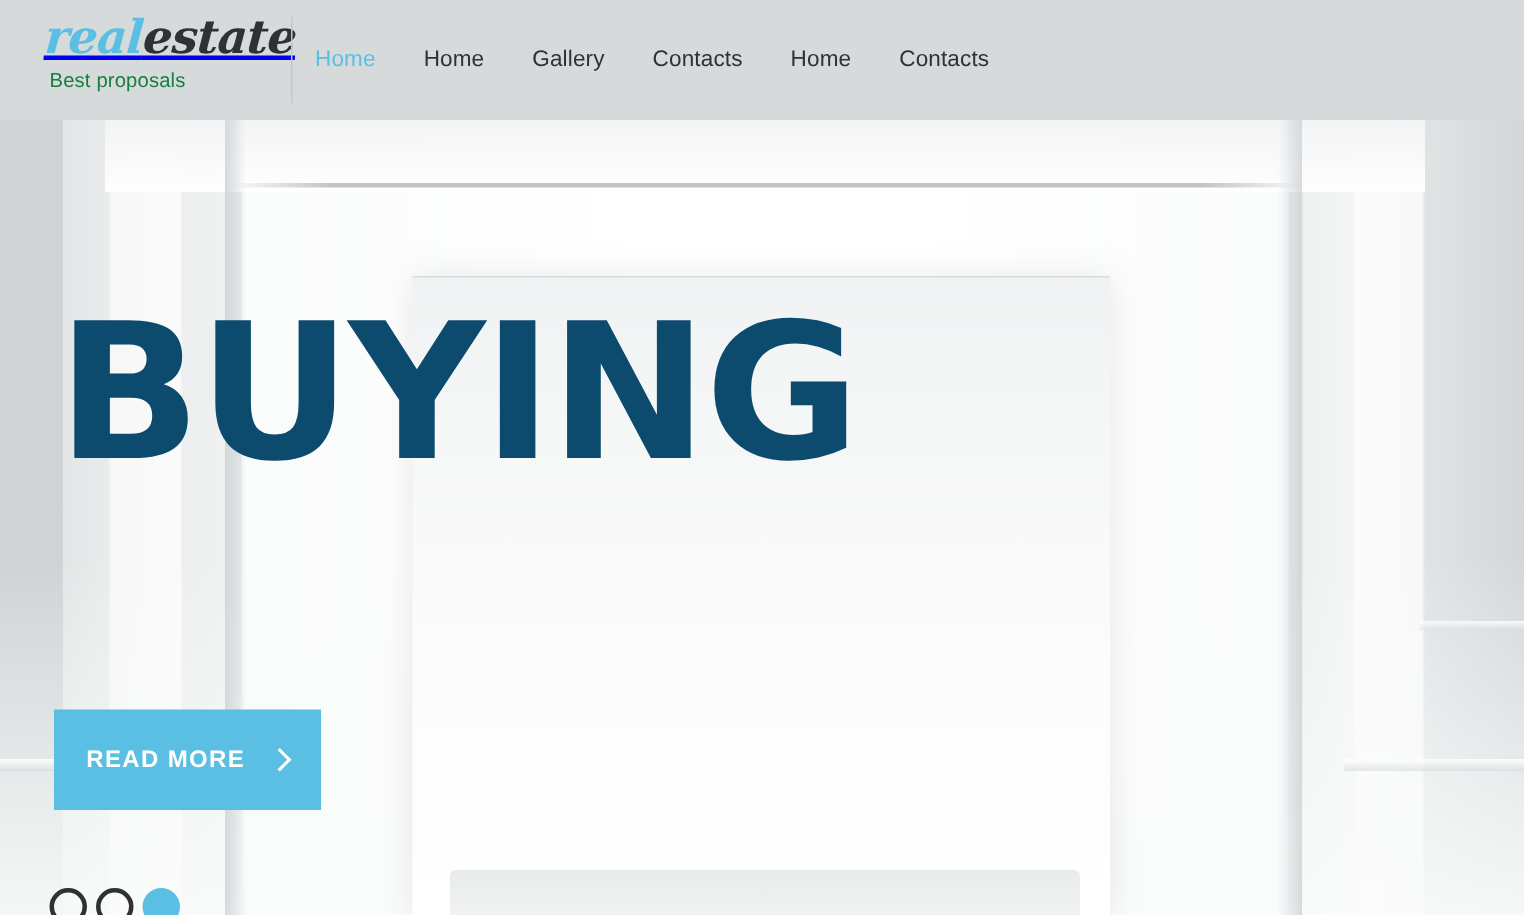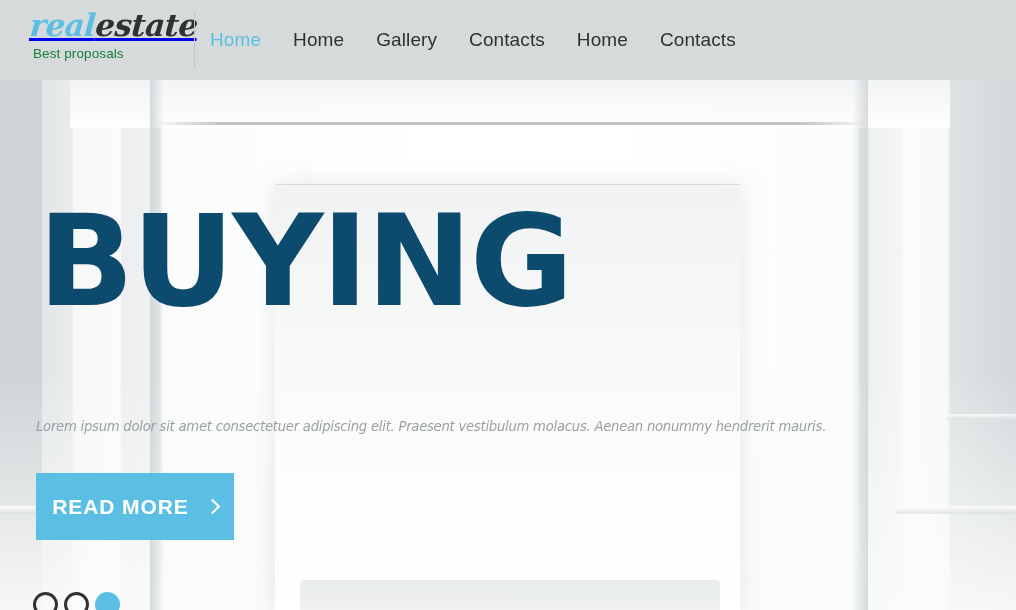--- a/index.html
+++ b/index.html
@@ -82,21 +82,21 @@
     position: absolute;
     left: 208px;
     top: 0;
     height: 80px;
     display: flex;
     align-items: center;
     gap: 0;
   }
   .nav-item {
     display: block;
-    font-size: 19px;
+    font-size: 15px;
     line-height: 22px;
     color: #2f3133;
     text-decoration: none;
     padding: 0 16px;
     letter-spacing: 0.1px;
     white-space: nowrap;
     cursor: pointer;
   }
   .nav-item:first-child { padding-left: 2px; }
   .nav-item.is-active { color: #5bbfe3; }
@@ -247,27 +247,27 @@
     line-height: 18px;
     letter-spacing: -0.25px;
     color: #9aa0a3;
     white-space: nowrap;
   }
 
   .read-more-btn {
     position: absolute;
     left: 36px;
     top: 393px;
-    width: 198px;
+    width: 178px;
     height: 67px;
     background: #5bbfe3;
     border: 0;
     color: #ffffff;
     font-family: "Liberation Sans", sans-serif;
-    font-size: 21px;
+    font-size: 16px;
     font-weight: 700;
     letter-spacing: 0.9px;
     display: flex;
     align-items: center;
     justify-content: center;
     gap: 18px;
     cursor: pointer;
     padding: 0;
   }
   .read-more-btn .chevron {
@@ -342,21 +342,20 @@
     <div class="hero-panel"></div>
     <div class="hero-pedestal"></div>
     <div class="baseboard-l"></div>
     <div class="baseboard-r"></div>
     <div class="baseboard-r2"></div>
 
     <div class="hero-content">
 
       <h1 class="hero-title">BUYING</h1>
 
-      <p class="hero-subtitle">Lorem ipsum dolor sit amet consectetuer adipiscing elit. Praesent vestibulum molacus. Aenean nonummy hendrerit mauris.</p>
 
       <button class="read-more-btn" type="button">
         <span>READ MORE</span>
         <span class="chevron"></span>
       </button>
 
       <div class="slider-dots">
         <span class="dot is-hollow"></span>
         <span class="dot is-hollow"></span>
         <span class="dot is-active"></span>

